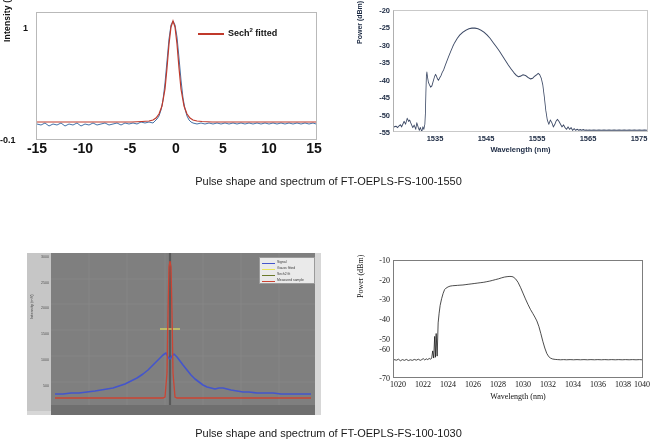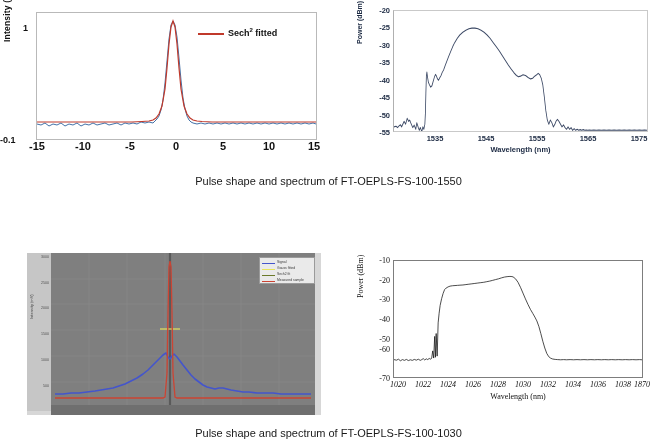--- a/index.html
+++ b/index.html
@@ -20,21 +20,21 @@
     transform:rotate(-90deg);transform-origin:left top;
     white-space:nowrap;letter-spacing:.2px;
   }
   .ac-tick-top{position:absolute;left:23px;top:21px;font-size:9px;font-weight:bold;color:#111;}
   .ac-tick-bot{position:absolute;left:0px;top:133px;font-size:9px;font-weight:bold;color:#111;}
   .ac-plotbox{
     position:absolute;left:36px;top:10px;width:281px;height:128px;
     border:1px solid #b9b9b9;background:#fff;box-sizing:border-box;
   }
   .ac-xaxis{position:absolute;left:36px;top:138px;width:281px;height:14px;}
-  .ac-xaxis span{position:absolute;top:0;font-size:11px;font-weight:bold;color:#111;transform:translateX(-50%);}
+  .ac-xaxis span{position:absolute;top:0;font-size:14px;font-weight:bold;color:#111;transform:translateX(-50%);}
   .ac-xlabel{
     position:absolute;left:36px;top:150px;width:281px;text-align:center;
     font-size:9.5px;font-weight:bold;color:#111;
   }
   .ac-legend{position:absolute;left:198px;top:9px;width:118px;height:34px;}
   .ac-legend .row{position:absolute;left:0;height:13px;width:118px;}
   .ac-legend .sw{position:absolute;left:0;top:6px;width:26px;height:2px;}
   .ac-legend .lb{position:absolute;left:30px;top:0px;font-size:9px;font-weight:bold;color:#111;white-space:nowrap;}
   .sup{font-size:6px;vertical-align:super;}
 
@@ -92,21 +92,21 @@
   }
   .s2-yticks{position:absolute;left:12px;top:10px;width:28px;height:118px;}
   .s2-yticks span{
     position:absolute;right:0;font-family:"Liberation Serif",serif;
     font-size:8px;color:#111;transform:translateY(-50%);
   }
   .s2-plotbox{
     position:absolute;left:43px;top:10px;width:250px;height:118px;
     border:1px solid #7d7d7d;background:#fff;box-sizing:border-box;
   }
-  .s2-xticks{position:absolute;left:43px;top:130px;width:250px;height:12px;font-style:italic;}
+  .s2-xticks{position:absolute;left:43px;top:130px;width:250px;height:12px;}
   .s2-xticks span{
     position:absolute;top:0;font-family:"Liberation Serif",serif;
     font-size:8px;color:#111;transform:translateX(-50%);
   }
   .s2-xlabel{
     position:absolute;left:43px;top:142px;width:250px;text-align:center;
     font-family:"Liberation Serif",serif;font-size:8px;color:#111;
   }
 
   
@@ -276,19 +276,19 @@
     <span style="left:5px">1020</span>
     <span style="left:30px">1022</span>
     <span style="left:55px">1024</span>
     <span style="left:80px">1026</span>
     <span style="left:105px">1028</span>
     <span style="left:130px">1030</span>
     <span style="left:155px">1032</span>
     <span style="left:180px">1034</span>
     <span style="left:205px">1036</span>
     <span style="left:230px">1038</span>
-    <span style="left:249px">1870</span>
+    <span style="left:249px">1040</span>
   </div>
 
   <div class="s2-xlabel">Wavelength  (nm)</div>
 </div>
 
 <div id="caption-1030">Pulse shape and spectrum of FT-OEPLS-FS-100-1030</div>
 
 </body></html>

